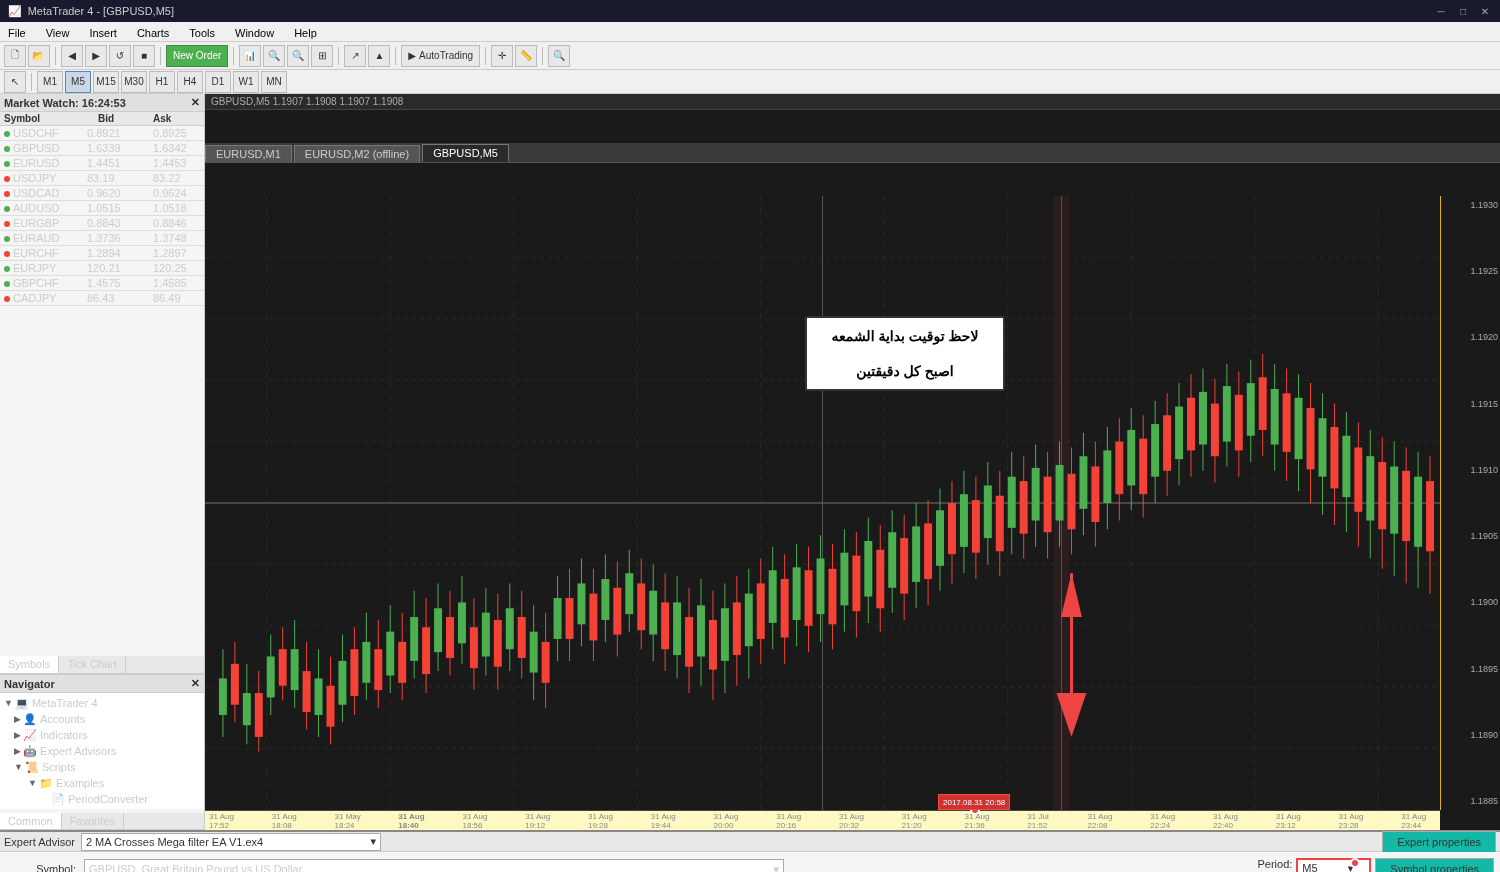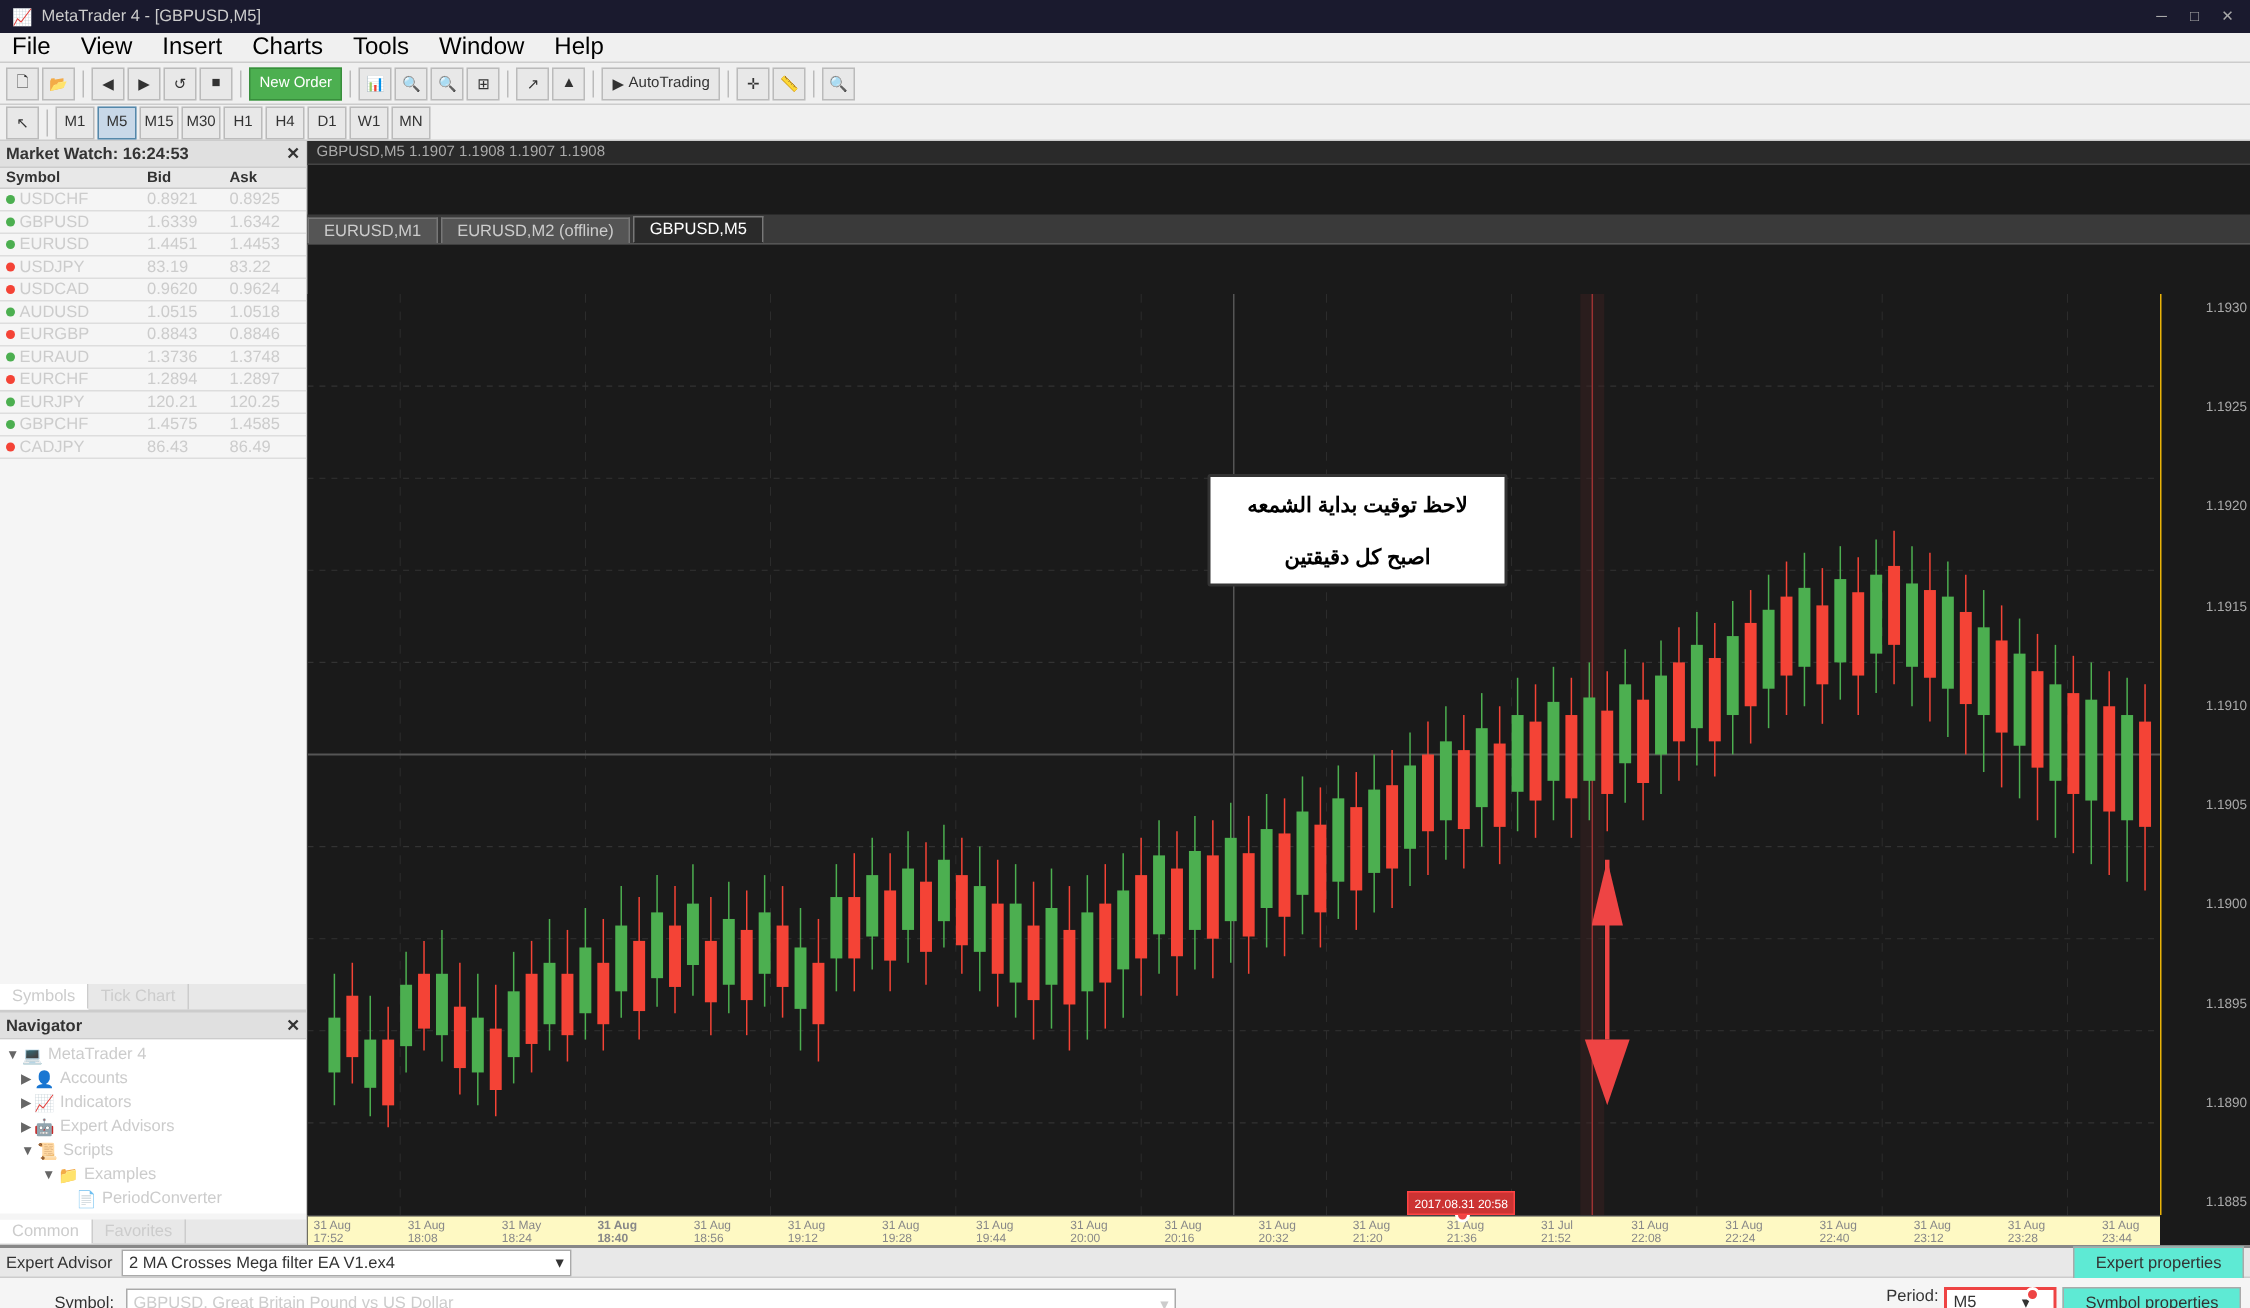--- a/index.html
+++ b/index.html
@@ -5,21 +5,21 @@
     * { margin: 0; padding: 0; box-sizing: border-box; }
     body { width: 1500px; height: 872px; background: #2b2b2b; font-family: 'Segoe UI', Tahoma, Geneva, Verdana, sans-serif; font-size: 11px; color: #ccc; overflow: hidden; }
 
     
     .title-bar { height: 22px; background: #1a1a2e; display: flex; align-items: center; justify-content: space-between; padding: 0 8px; color: #ccc; font-size: 11px; }
     .title-bar-left { display: flex; align-items: center; gap: 6px; }
     .title-bar-right { display: flex; gap: 8px; }
     .title-btn { width: 14px; height: 14px; display: flex; align-items: center; justify-content: center; cursor: pointer; font-size: 10px; color: #aaa; }
 
     
-    .menu-bar { height: 20px; background: #f0f0f0; display: flex; align-items: center; padding: 0 4px; gap: 12px; color: #000; font-size: 16px; border-bottom: 1px solid #ccc; }
+    .menu-bar { height: 20px; background: #f0f0f0; display: flex; align-items: flex-end; padding: 0 4px; gap: 12px; color: #000; font-size: 11px; border-bottom: 1px solid #ccc; }
     .menu-item { cursor: pointer; padding: 2px 4px; color: #000; }
 
     
     .toolbar { height: 28px; background: #f0f0f0; display: flex; align-items: center; padding: 0 4px; gap: 2px; border-bottom: 1px solid #ccc; }
     .tb-btn { height: 22px; min-width: 22px; background: #e8e8e8; border: 1px solid #bbb; cursor: pointer; display: flex; align-items: center; justify-content: center; font-size: 10px; color: #333; padding: 0 3px; }
     .tb-separator { width: 1px; height: 18px; background: #bbb; margin: 0 3px; }
     .tb-btn-green { background: #4CAF50; color: white; border-color: #388E3C; padding: 0 6px; font-size: 10px; }
     .tb-btn-autotrading { background: #e8e8e8; color: #333; padding: 0 6px; font-size: 10px; border: 1px solid #bbb; display: flex; align-items: center; gap: 3px; }
     .tb-period-btn { height: 22px; min-width: 26px; background: #e8e8e8; border: 1px solid #bbb; cursor: pointer; display: flex; align-items: center; justify-content: center; font-size: 10px; color: #333; }
     .tb-period-btn.active { background: #c8d8e8; border-color: #5588aa; }
@@ -31,21 +31,21 @@
     .main-area { display: flex; height: calc(872px - 22px - 20px - 28px - 24px - 20px - 22px); }
 
     
     .left-panel { width: 205px; background: #f5f5f5; border-right: 1px solid #ccc; display: flex; flex-direction: column; }
 
     
     .market-watch-header { background: #e0e0e0; border-bottom: 1px solid #ccc; padding: 2px 4px; display: flex; justify-content: space-between; align-items: center; font-size: 11px; font-weight: bold; color: #333; }
     .market-watch-table { flex: 1; overflow: hidden; }
     .mw-header-row { display: grid; grid-template-columns: 1fr 55px 55px; background: #e8e8e8; border-bottom: 1px solid #ccc; font-size: 10px; font-weight: bold; color: #333; }
     .mw-cell { padding: 1px 4px; }
-    .mw-row { display: grid; grid-template-columns: 1fr 55px 55px; border-bottom: 1px solid #ddd; font-size: 11px; }
+    .mw-row { display: grid; grid-template-columns: 1fr 55px 55px; border-bottom: 1px solid #ddd; font-size: 11px; gap: 11px; }
     .mw-dot { width: 6px; height: 6px; border-radius: 50%; background: #999; display: inline-block; margin-right: 3px; }
     .mw-dot.green { background: #4CAF50; }
     .mw-dot.red { background: #f44336; }
 
     
     .mw-tabs { display: flex; border-bottom: 1px solid #ccc; background: #e8e8e8; }
     .mw-tab { padding: 2px 8px; cursor: pointer; font-size: 11px; border-right: 1px solid #ccc; }
     .mw-tab.active { background: white; border-bottom: 1px solid white; }
 
     
@@ -81,21 +81,21 @@
     
     .chart-svg { position: absolute; left: 0; top: 0; right: 60px; bottom: 20px; width: calc(100% - 60px); height: calc(100% - 20px); }
 
     
     .bottom-panel { height: 250px; background: #f5f5f5; border-top: 2px solid #888; display: flex; flex-direction: column; }
 
     
     .tester-area { flex: 1; background: #f5f5f5; padding: 6px; overflow: hidden; }
     .tester-row { display: flex; align-items: center; margin-bottom: 6px; gap: 8px; font-size: 11px; }
     .tester-label { width: 70px; text-align: right; color: #333; flex-shrink: 0; }
-    .tester-right-btn { height: 22px; background: #5eead4; border: 1px solid #aaa; padding: 0 14px; font-size: 11px; cursor: pointer; color: #333; min-width: 110px; text-align: left; }
+    .tester-right-btn { height: 22px; background: #14b8a6; border: 1px solid #aaa; padding: 0 14px; font-size: 11px; cursor: pointer; color: #333; min-width: 110px; text-align: left; }
     .cursor-indicator { position: absolute; width: 10px; height: 10px; border-radius: 50%; background: #e44; border: 2px solid white; transform: translate(-50%, -50%); }
   </style>
 </head>
 <body>
 
 <div class="title-bar">
   <div class="title-bar-left">
     <span>📈</span>
     <span>MetaTrader 4 - [GBPUSD,M5]</span>
   </div>

